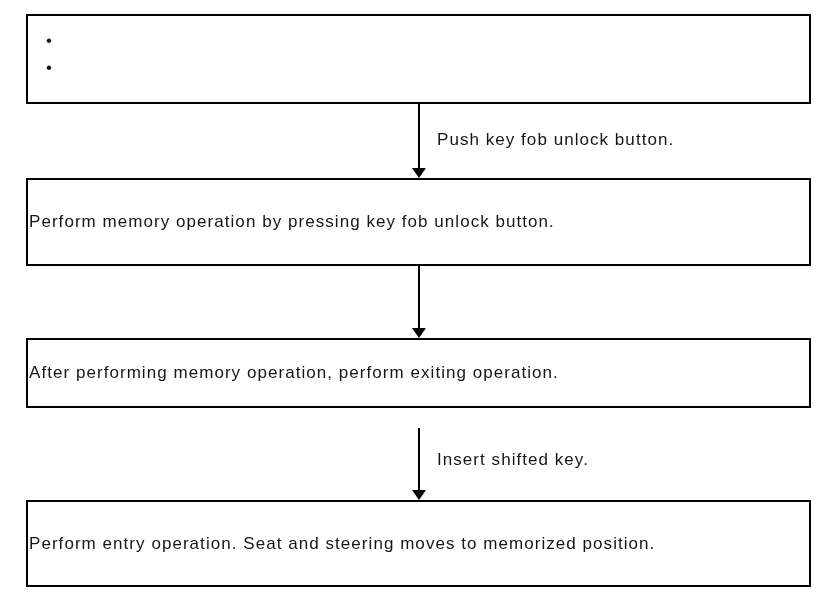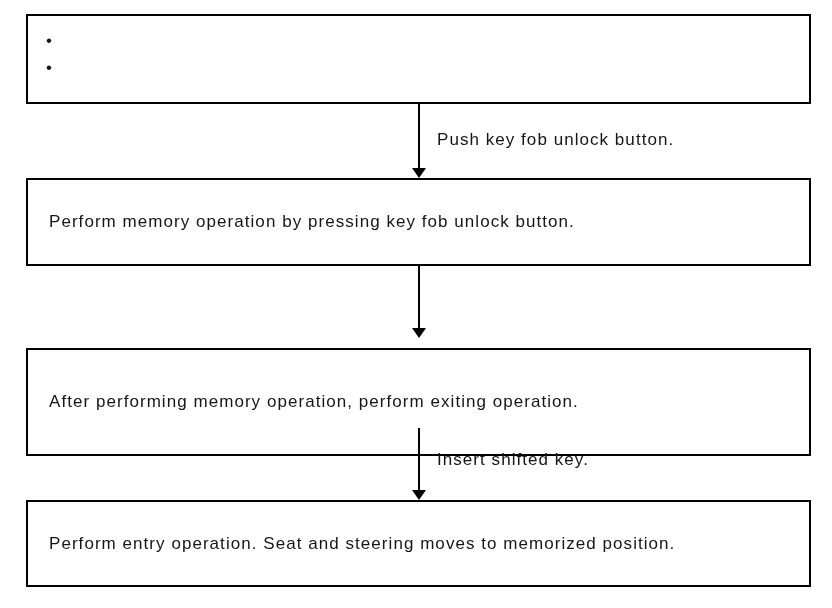--- a/index.html
+++ b/index.html
@@ -22,21 +22,21 @@
     position: absolute;
     left: 26px;
     width: 785px;
     border: 2px solid #000000;
     background: #ffffff;
     box-sizing: border-box;
   }
   .box.centered {
     display: flex;
     align-items: center;
-    padding-left: 21px;
+    padding-left: 1px;
   }
   .bullet-list {
     padding: 11px 10px 0 18px;
   }
   .bullet-line {
     display: flex;
     line-height: 27px;
     white-space: nowrap;
   }
   .bullet-marker {
@@ -68,21 +68,21 @@
     border-top: 10px solid #000000;
   }
   .arrow-label {
     position: absolute;
     white-space: nowrap;
     line-height: 22px;
   }
   
   #box1 { top: 14px;  height: 90px; }
   #box2 { top: 178px; height: 88px; }
-  #box3 { top: 348px; height: 108px; }
+  #box3 { top: 338px; height: 70px; }
   #box4 { top: 500px; height: 87px; align-items: center; }
   #arrow1 { left: 412px; top: 104px; height: 74px; }
   #arrow2 { left: 412px; top: 266px; height: 72px; }
   #arrow3 { left: 412px; top: 428px; height: 72px; }
   #arrow1-label { left: 437px; top: 129px; }
   #arrow3-label { left: 437px; top: 449px; }
 </style>
 </head>
 <body>
 

